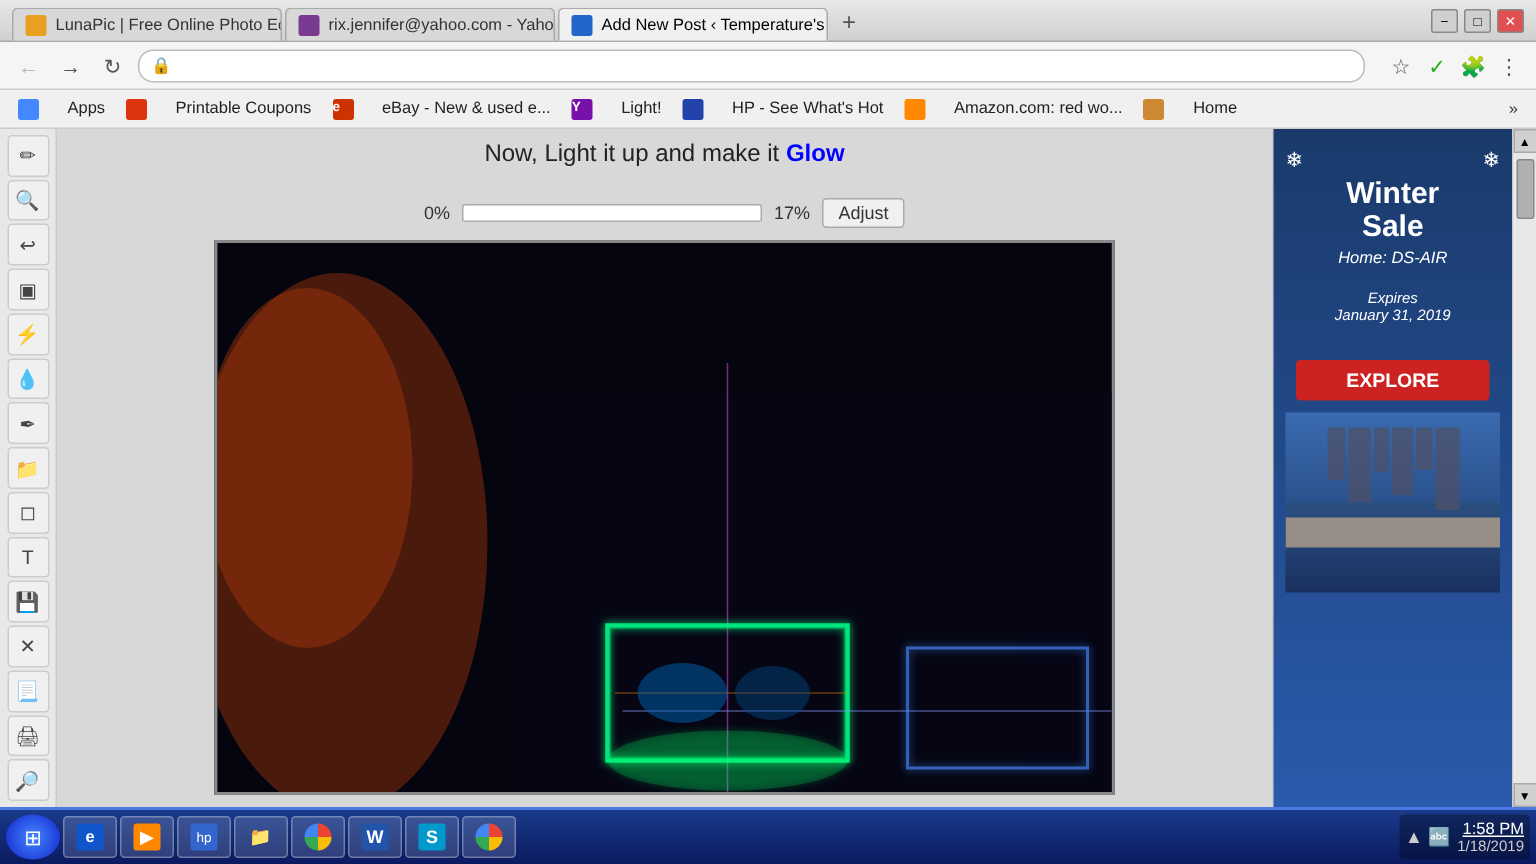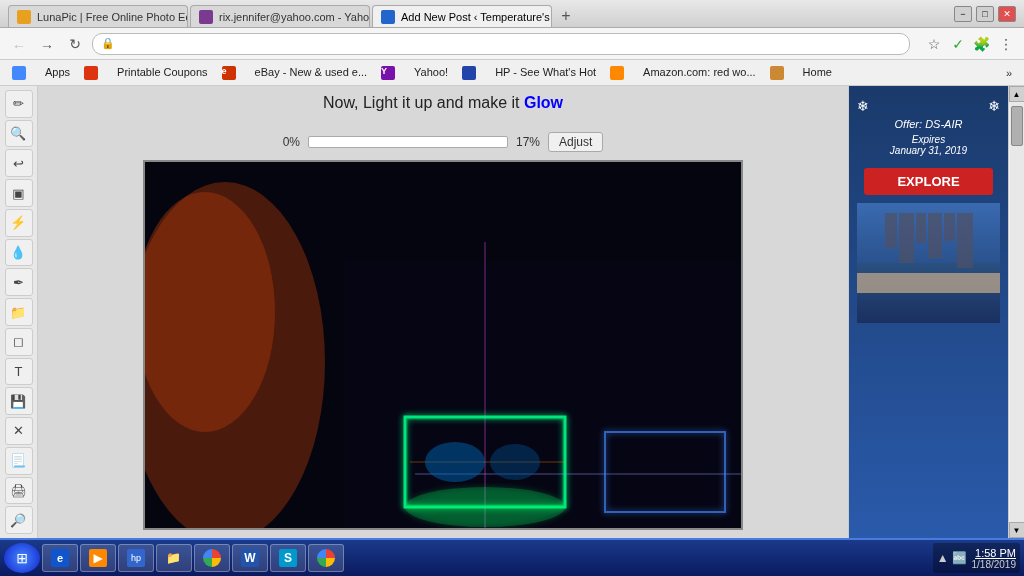--- a/index.html
+++ b/index.html
@@ -320,21 +320,21 @@
       font-weight: bold;
       margin: 4px 0;
       line-height: 1.1;
     }
     .ad-offer {
       font-size: 11px;
       font-style: italic;
     }
     .ad-expires {
       font-size: 10px;
-      margin: 4px 0;
+      margin: 16px 0;
       font-style: italic;
     }
     .explore-btn {
       background: #cc2222;
       color: white;
       border: none;
       padding: 6px 12px;
       border-radius: 3px;
       font-size: 13px;
       font-weight: bold;
@@ -504,21 +504,21 @@
   <div class="bookmark-item">
     <div class="bookmark-favicon" style="background:#dd3311;"></div>
     <span>Printable Coupons</span>
   </div>
   <div class="bookmark-item">
     <div class="bookmark-favicon" style="background:#cc3300; color:white; font-size:9px; font-weight:bold;">e</div>
     <span>eBay - New &amp; used e...</span>
   </div>
   <div class="bookmark-item">
     <div class="bookmark-favicon" style="background:#7711aa; color:white; font-size:9px; font-weight:bold;">Y</div>
-    <span>Yahoo!</span>
+    <span>Light!</span>
   </div>
   <div class="bookmark-item">
     <div class="bookmark-favicon" style="background:#2244aa;"></div>
     <span>HP - See What's Hot</span>
   </div>
   <div class="bookmark-item">
     <div class="bookmark-favicon" style="background:#ff8800;"></div>
     <span>Amazon.com: red wo...</span>
   </div>
   <div class="bookmark-item">
@@ -606,22 +606,23 @@
       </svg>
     </div>
   </div>
 
   <div class="right-sidebar">
     <div class="ad-banner">
       <div style="display:flex; justify-content:space-between; align-items:center; margin-bottom:4px;">
         <span class="ad-snowflake">❄</span>
         <span class="ad-snowflake">❄</span>
       </div>
+      <div class="ad-title">Winter<br>Sale</div>
       <div class="ad-offer">
-        <span>Offer:</span>
+        <span>Home:</span>
         <em>DS-AIR</em>
       </div>
       <div class="ad-expires">
         <span>Expires</span><br>
         <span>January 31, 2019</span>
       </div>
       <button class="explore-btn">EXPLORE</button>
       <div class="ad-image-sim">
         <div class="river-sim"></div>
         <div class="bridge-sim"></div>

